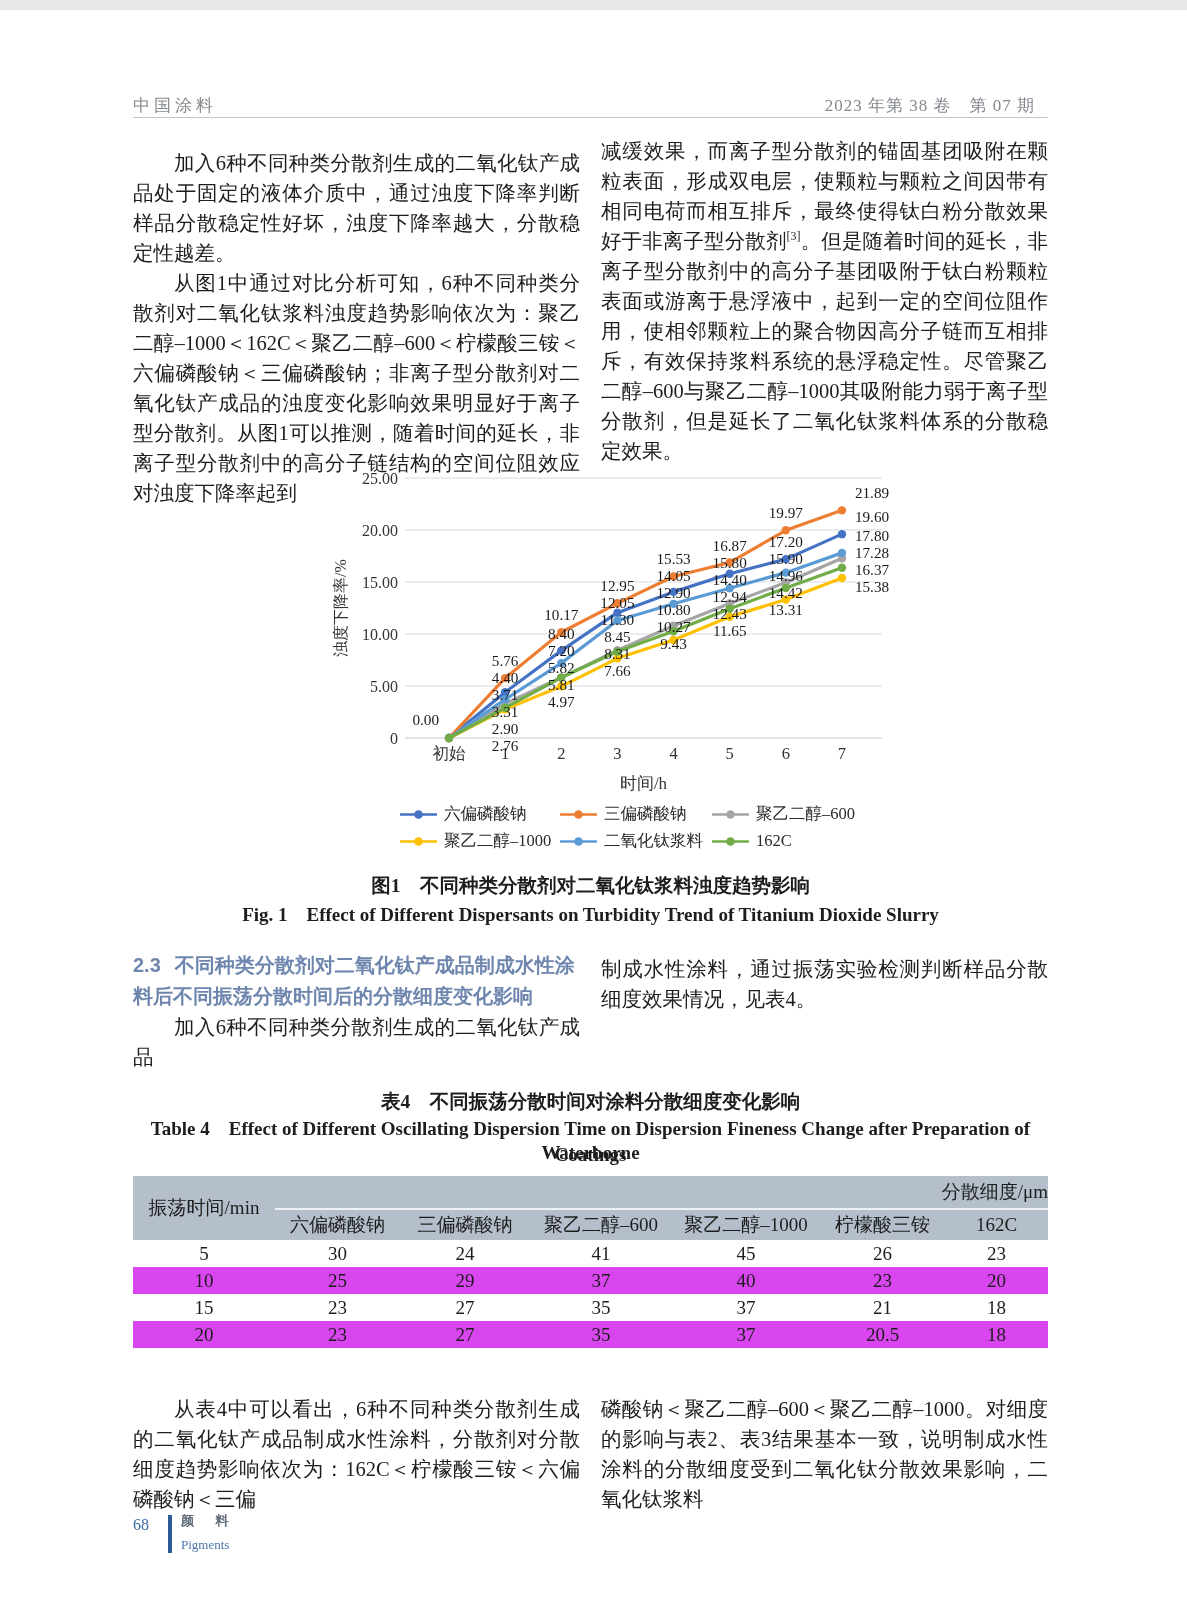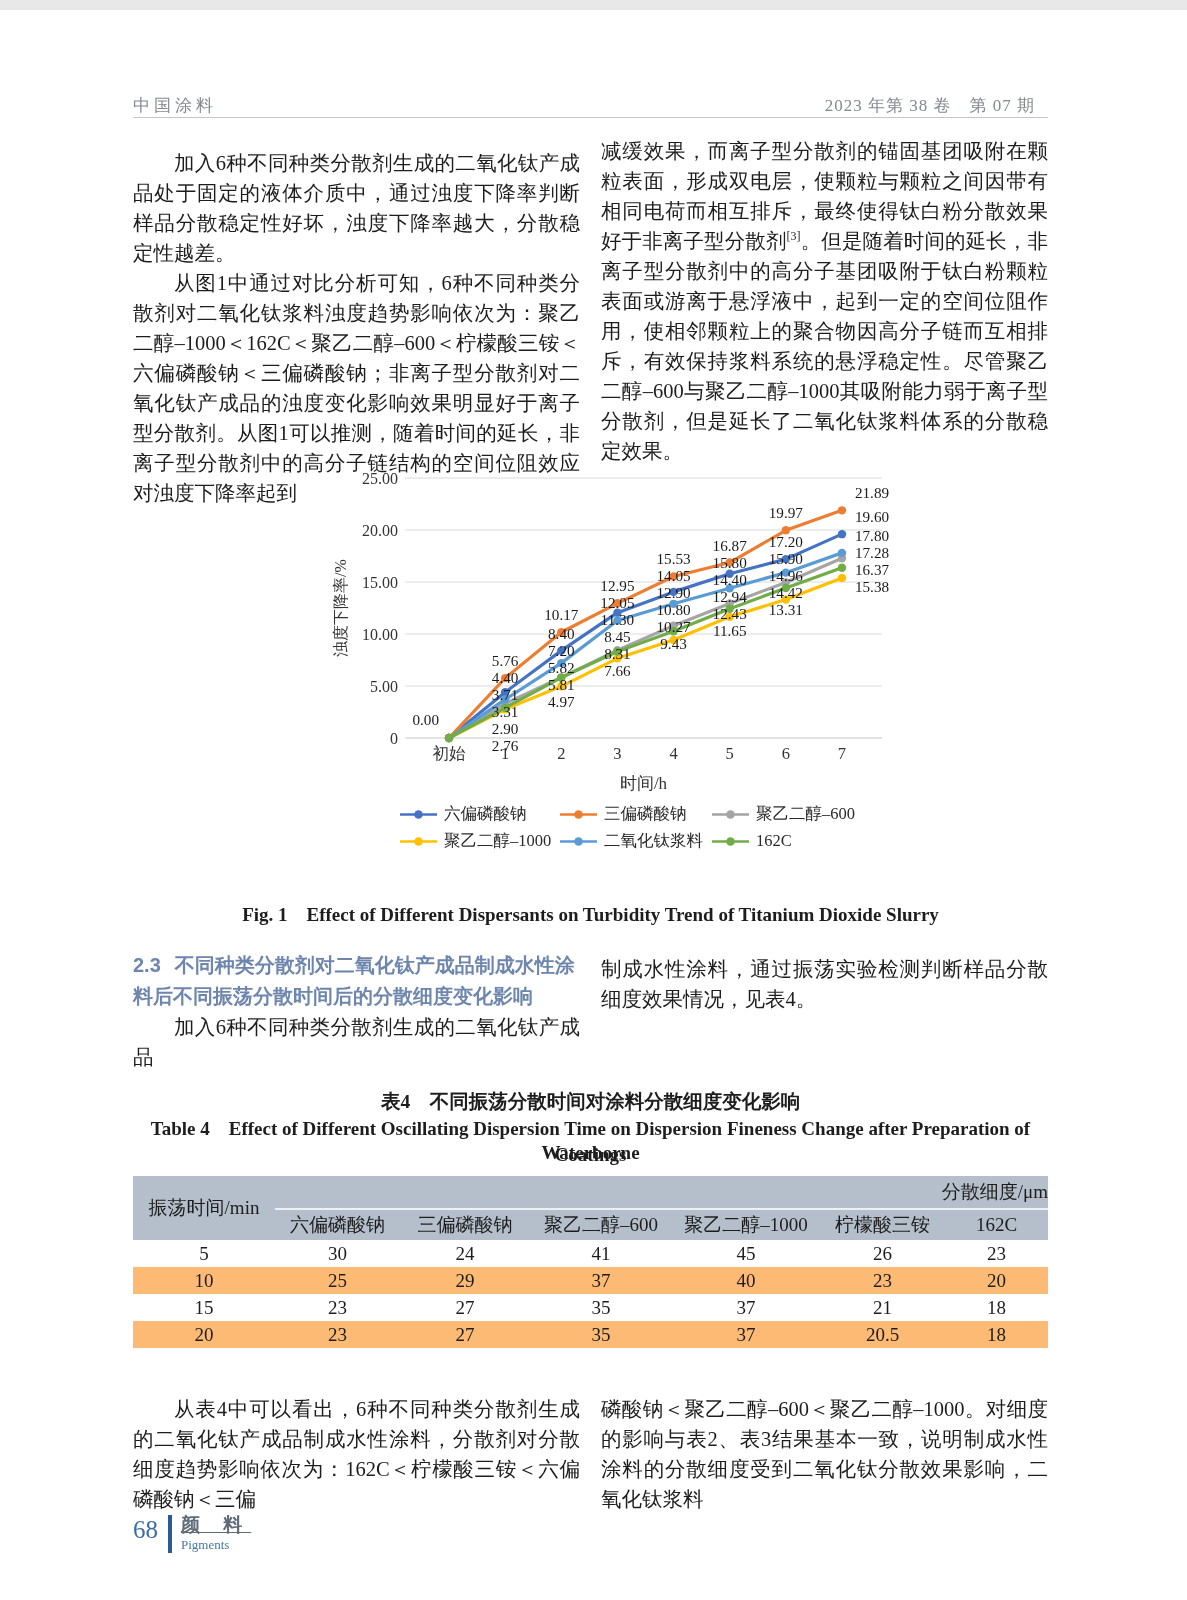--- a/index.html
+++ b/index.html
@@ -31,26 +31,26 @@
   .cap-en{font-size:19px;font-family:"Liberation Serif","DejaVu Serif",serif;}
   
   .t4{position:absolute;left:133px;top:1166px;width:915px;border-collapse:collapse;
       font-size:19px;table-layout:fixed;}
   .t4 th,.t4 td{font-weight:normal;text-align:center;padding:0;}
   .t4 thead th{background:#b5bfcc;}
   .t4 .sep{border-bottom:2px solid #eef1f4;text-align:right;}
   .t4 thead tr:nth-child(1) th{height:32px;}
   .t4 thead tr:nth-child(2) th{height:30px;}
   .t4 tbody td{height:27px;}
-  .t4 tbody tr.alt td{background:#fdba74;}
-  
-  .foot-num{position:absolute;left:133px;top:1506px;font-size:25px;color:#3c6ca8;}
+  .t4 tbody tr.alt td{background:#d946ef;}
+  
+  .foot-num{position:absolute;left:133px;top:1506px;font-size:16px;color:#3c6ca8;}
   .foot-bar{position:absolute;left:168px;top:1505px;width:4px;height:38px;background:#2c5a94;}
-  .foot-cn{position:absolute;left:181px;top:1502px;font-size:19px;color:#5f6b77;
-           letter-spacing:9px;font-weight:bold;font-family:"Liberation Sans","DejaVu Sans",sans-serif;text-decoration:underline;}
+  .foot-cn{position:absolute;left:181px;top:1502px;font-size:13px;color:#5f6b77;
+           letter-spacing:9px;font-weight:bold;font-family:"Liberation Sans","DejaVu Sans",sans-serif;}
   .foot-en{position:absolute;left:181px;top:1527px;font-size:13px;color:#4a76a8;}
 </style>
 </head>
 <body>
 
 <div class="page">
 
   <div class="jhead left">中国涂料</div>
   <div class="jhead right">2023 年第 38 卷　第 07 期</div>
   <div class="jhead-rule"></div>
@@ -225,20 +225,21 @@
         <div class="legend-item">
           <svg width="37" height="11">
             <line x1="0" y1="5.5" x2="37" y2="5.5" stroke="#70AD47" stroke-width="2.6"></line>
             <circle cx="18.5" cy="5.5" r="4.3" fill="#70AD47"></circle>
           </svg>
           <span>162C</span>
         </div>
       </div>
   </div>
 
+  <div class="caption cap-cn" style="top:862px;">图1　不同种类分散剂对二氧化钛浆料浊度趋势影响</div>
   <div class="caption cap-en" style="top:892px;">Fig. 1　Effect of Different Dispersants on Turbidity Trend of Titanium Dioxide Slurry</div>
 
   <div class="col" style="left:133px;top:940px;">
     <div class="sec-head">
       <div><span class="num">2.3</span><span>不同种类分散剂对二氧化钛产成品制成水性涂</span></div>
       <div class="centered">料后不同振荡分散时间后的分散细度变化影响</div>
     </div>
     <p class="indent">加入6种不同种类分散剂生成的二氧化钛产成品</p>
   </div>
 

